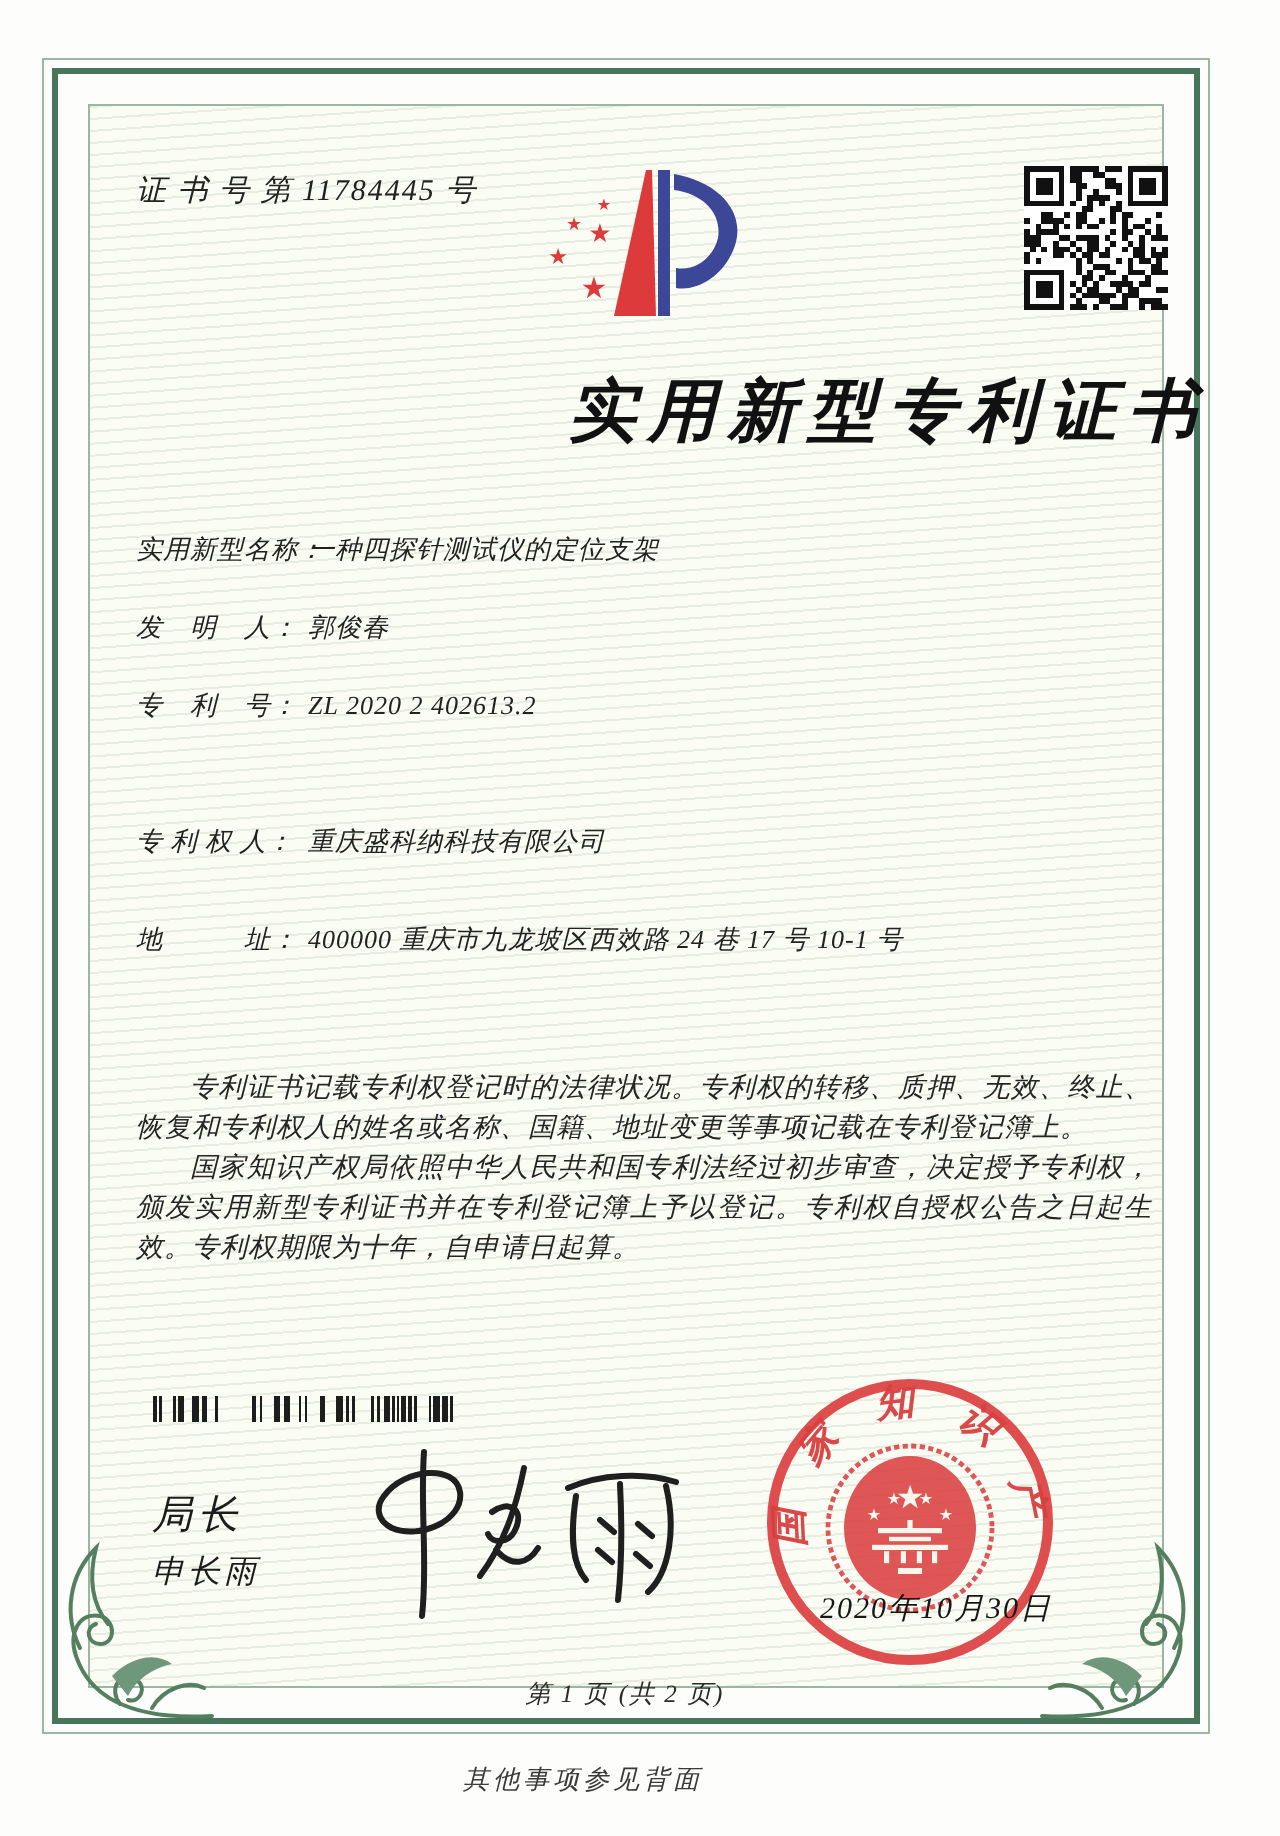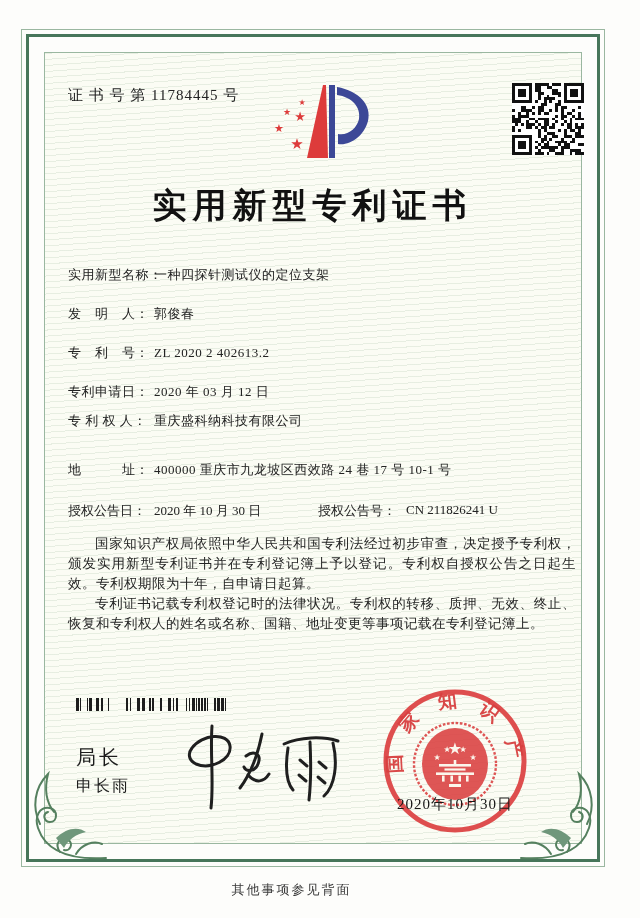--- a/index.html
+++ b/index.html
@@ -1,32 +1,32 @@
 <!DOCTYPE html>
 <html><head>
 <meta charset="utf-8">
 <style>
   html,body{margin:0;padding:0;background:#ffffff;}
   body{font-family:"Liberation Serif","DejaVu Serif",serif;}
-  .page{position:relative;width:640px;height:918px;background:#fdfdfb;overflow:hidden;}
+  .page{position:relative;width:640px;height:918px;background:#fdfdfb;overflow:hidden;font-style:italic;}
 
   
   .frame-outer{position:absolute;left:21px;top:29px;width:582px;height:836px;
     border:1px solid #9ab7a0;}
   .frame-mid{position:absolute;inset:4px;border:3px solid #47765a;}
   .frame-inner{position:absolute;inset:15px;border:1px solid #9ab7a0;
     background:
       repeating-linear-gradient(176deg, rgba(150,180,150,0.20) 0px, rgba(150,180,150,0.20) 1px, rgba(255,255,255,0) 1px, rgba(255,255,255,0) 6px),
       #fbfcf4;}
 
   
   .cert-no{position:absolute;left:68px;top:86px;font-size:15px;color:#222;letter-spacing:1px;}
   .logo{position:absolute;left:262px;top:80px;}
   .qr{position:absolute;left:512px;top:83px;}
-  .title{position:absolute;left:21px;top:183px;width:583px;margin:0;text-align:center;
+  .title{position:absolute;left:21px;top:183px;width:583px;margin:0;text-align:right;
     font-size:34px;font-weight:bold;color:#111;letter-spacing:6px;}
 
   .row{position:absolute;left:68px;width:510px;font-size:13px;color:#222;white-space:nowrap;}
   .row .lbl{display:inline-block;width:86px;letter-spacing:0.5px;}
   .row .val{letter-spacing:0.5px;}
   .r1{top:266px}.r2{top:305px}.r3{top:344px}.r4{top:383px}.r5{top:412px}.r6{top:461px}
   .row-grant{top:502px;height:20px;}
   .row-grant span{position:absolute;top:0;}
   .row-grant .g-lbl1{left:0}.row-grant .g-val1{left:86px}
   .row-grant .g-lbl2{left:250px}.row-grant .g-val2{left:338px}
@@ -35,21 +35,21 @@
     line-height:20px;color:#252525;text-align:justify;}
   .paras p{margin:0;text-indent:2em;letter-spacing:0.5px;}
 
   .barcode{position:absolute;left:74px;top:698px;}
 
   .director-title{position:absolute;left:76px;top:744px;font-size:20px;color:#1c1c1c;letter-spacing:3px;}
   .director-name{position:absolute;left:76px;top:776px;font-size:16px;color:#1c1c1c;letter-spacing:2px;text-align:center;}
   .signature{position:absolute;left:176px;top:720px;}
 
   .seal{position:absolute;left:380px;top:686px;}
-  .seal-date{position:absolute;left:384px;top:795px;width:142px;text-align:center;
+  .seal-date{position:absolute;left:384px;top:795px;width:142px;text-align:right;
     font-size:15px;color:#171717;letter-spacing:1px;z-index:5;}
 
   .page-footer{position:absolute;left:21px;top:839px;width:583px;text-align:center;
     font-size:12.5px;color:#2a2a2a;letter-spacing:1px;}
   .back-note{position:absolute;left:0;top:881px;width:583px;text-align:center;
     font-size:13px;color:#3a3a3a;letter-spacing:2px;}
 
   .ornament{position:absolute;}
   .orn-left{left:26px;top:766px;}
   .orn-right{left:519px;top:766px;transform:scaleX(-1);}
@@ -330,39 +330,30 @@
 
   <div class="row r1">
     <span class="lbl">实用新型名称：</span><span class="val">一种四探针测试仪的定位支架</span>
   </div>
   <div class="row r2">
     <span class="lbl">发　明　人：</span><span class="val">郭俊春</span>
   </div>
   <div class="row r3">
     <span class="lbl">专　利　号：</span><span class="val">ZL 2020 2 402613.2</span>
   </div>
-  <div class="row r4">
-    <span class="lbl">专利申请日：</span><span class="val">2020 年 03 月 12 日</span>
-  </div>
   <div class="row r5">
     <span class="lbl">专 利 权 人：</span><span class="val">重庆盛科纳科技有限公司</span>
   </div>
   <div class="row r6">
     <span class="lbl">地　　　址：</span><span class="val">400000 重庆市九龙坡区西效路 24 巷 17 号 10-1 号</span>
   </div>
-  <div class="row row-grant">
-    <span class="g-lbl1">授权公告日：</span>
-    <span class="g-val1">2020 年 10 月 30 日</span>
-    <span class="g-lbl2">授权公告号：</span>
-    <span class="g-val2">CN 211826241 U</span>
-  </div>
 
   <div class="paras">
+    <p>专利证书记载专利权登记时的法律状况。专利权的转移、质押、无效、终止、恢复和专利权人的姓名或名称、国籍、地址变更等事项记载在专利登记簿上。</p>
     <p>国家知识产权局依照中华人民共和国专利法经过初步审查，决定授予专利权，颁发实用新型专利证书并在专利登记簿上予以登记。专利权自授权公告之日起生效。专利权期限为十年，自申请日起算。</p>
-    <p>专利证书记载专利权登记时的法律状况。专利权的转移、质押、无效、终止、恢复和专利权人的姓名或名称、国籍、地址变更等事项记载在专利登记簿上。</p>
   </div>
 
   <svg class="barcode" width="155" height="13" viewBox="0 0 155 13" shape-rendering="crispEdges">
     <g class="bars" fill="#1d1d1d">
         <rect x="2.3" y="0" width="2.2" height="13"></rect>
         <rect x="5.5" y="0" width="1.3" height="13"></rect>
         <rect x="12.6" y="0" width="1.3" height="13"></rect>
         <rect x="14.9" y="0" width="3.2" height="13"></rect>
         <rect x="22.2" y="0" width="3.2" height="13"></rect>
         <rect x="27.2" y="0" width="2.2" height="13"></rect>
@@ -439,16 +430,17 @@
         <rect x="-13" y="11.6" width="2.6" height="6"></rect>
         <rect x="-4.6" y="11.6" width="2.6" height="6"></rect>
         <rect x="3.4" y="11.6" width="2.6" height="6"></rect>
         <rect x="11" y="11.6" width="2.6" height="6"></rect>
         <rect x="-6" y="20" width="12" height="3"></rect>
       </g>
     </g>
   </svg>
   <div class="seal-date">2020年10月30日</div>
 
+  <div class="page-footer">第 1 页 (共 2 页)</div>
 
   <div class="back-note">其他事项参见背面</div>
 
 </div>
 
 </body></html>

